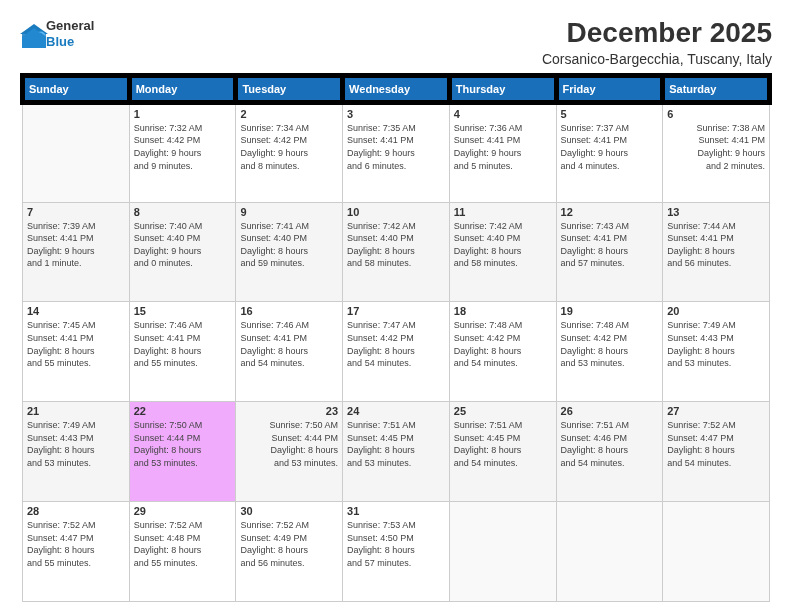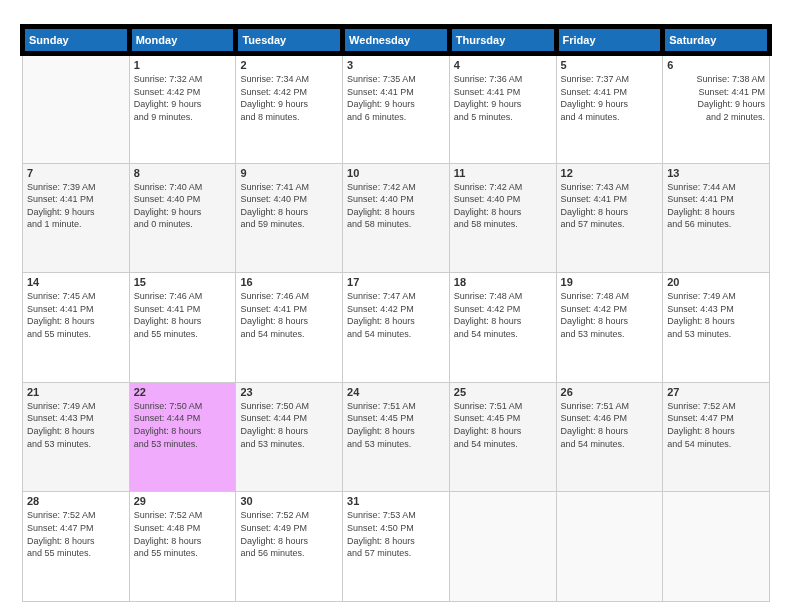--- a/index.html
+++ b/index.html
@@ -94,20 +94,38 @@
     }
     .empty-cell {
       background: #f9f9f9;
     }
   </style>
 </head>
 <body>
 
 <div class="page">
   <div class="header">
+    <div class="logo">
+      <div class="logo-icon">
+        <svg width="28" height="24" viewBox="0 0 28 24">
+          <polygon points="14,2 26,10 26,22 2,22 2,10" fill="#1a7bbf" opacity="0.85"></polygon>
+          <polygon points="14,0 28,10 22,10 22,24 6,24 6,10 0,10" fill="#1a7bbf"></polygon>
+          <path d="M14 4 L26 13 L26 24 L2 24 L2 13 Z" fill="#2288d0"></path>
+          <path d="M18 8 Q24 6 26 12 Q20 8 18 8Z" fill="#5bb8f5"></path>
+        </svg>
+      </div>
+      <div class="logo-text">
+        <div>General</div>
+        <div><span>Blue</span></div>
+      </div>
+    </div>
+    <div class="title-block">
+      <div class="month-title">December 2025</div>
+      <div class="location-title">Corsanico-Bargecchia, Tuscany, Italy</div>
+    </div>
   </div>
 
   <table class="calendar">
     <thead>
       <tr>
         <th>Sunday</th>
         <th>Monday</th>
         <th>Tuesday</th>
         <th>Wednesday</th>
         <th>Thursday</th>
@@ -271,21 +289,21 @@
 Daylight: 8 hours
 and 53 minutes.</div>
           </td>
           <td style="background: #f0abfc;">
             <span class="day-num">22</span>
             <div class="day-info" style="white-space: pre-line;">Sunrise: 7:50 AM
 Sunset: 4:44 PM
 Daylight: 8 hours
 and 53 minutes.</div>
           </td>
-          <td style="background: rgb(245, 245, 245);">
+          <td style="background: rgb(245, 245, 245); text-align: right;">
             <span class="day-num">23</span>
             <div class="day-info" style="white-space: pre-line;">Sunrise: 7:50 AM
 Sunset: 4:44 PM
 Daylight: 8 hours
 and 53 minutes.</div>
           </td>
           <td style="background: rgb(245, 245, 245);">
             <span class="day-num">24</span>
             <div class="day-info" style="white-space: pre-line;">Sunrise: 7:51 AM
 Sunset: 4:45 PM

